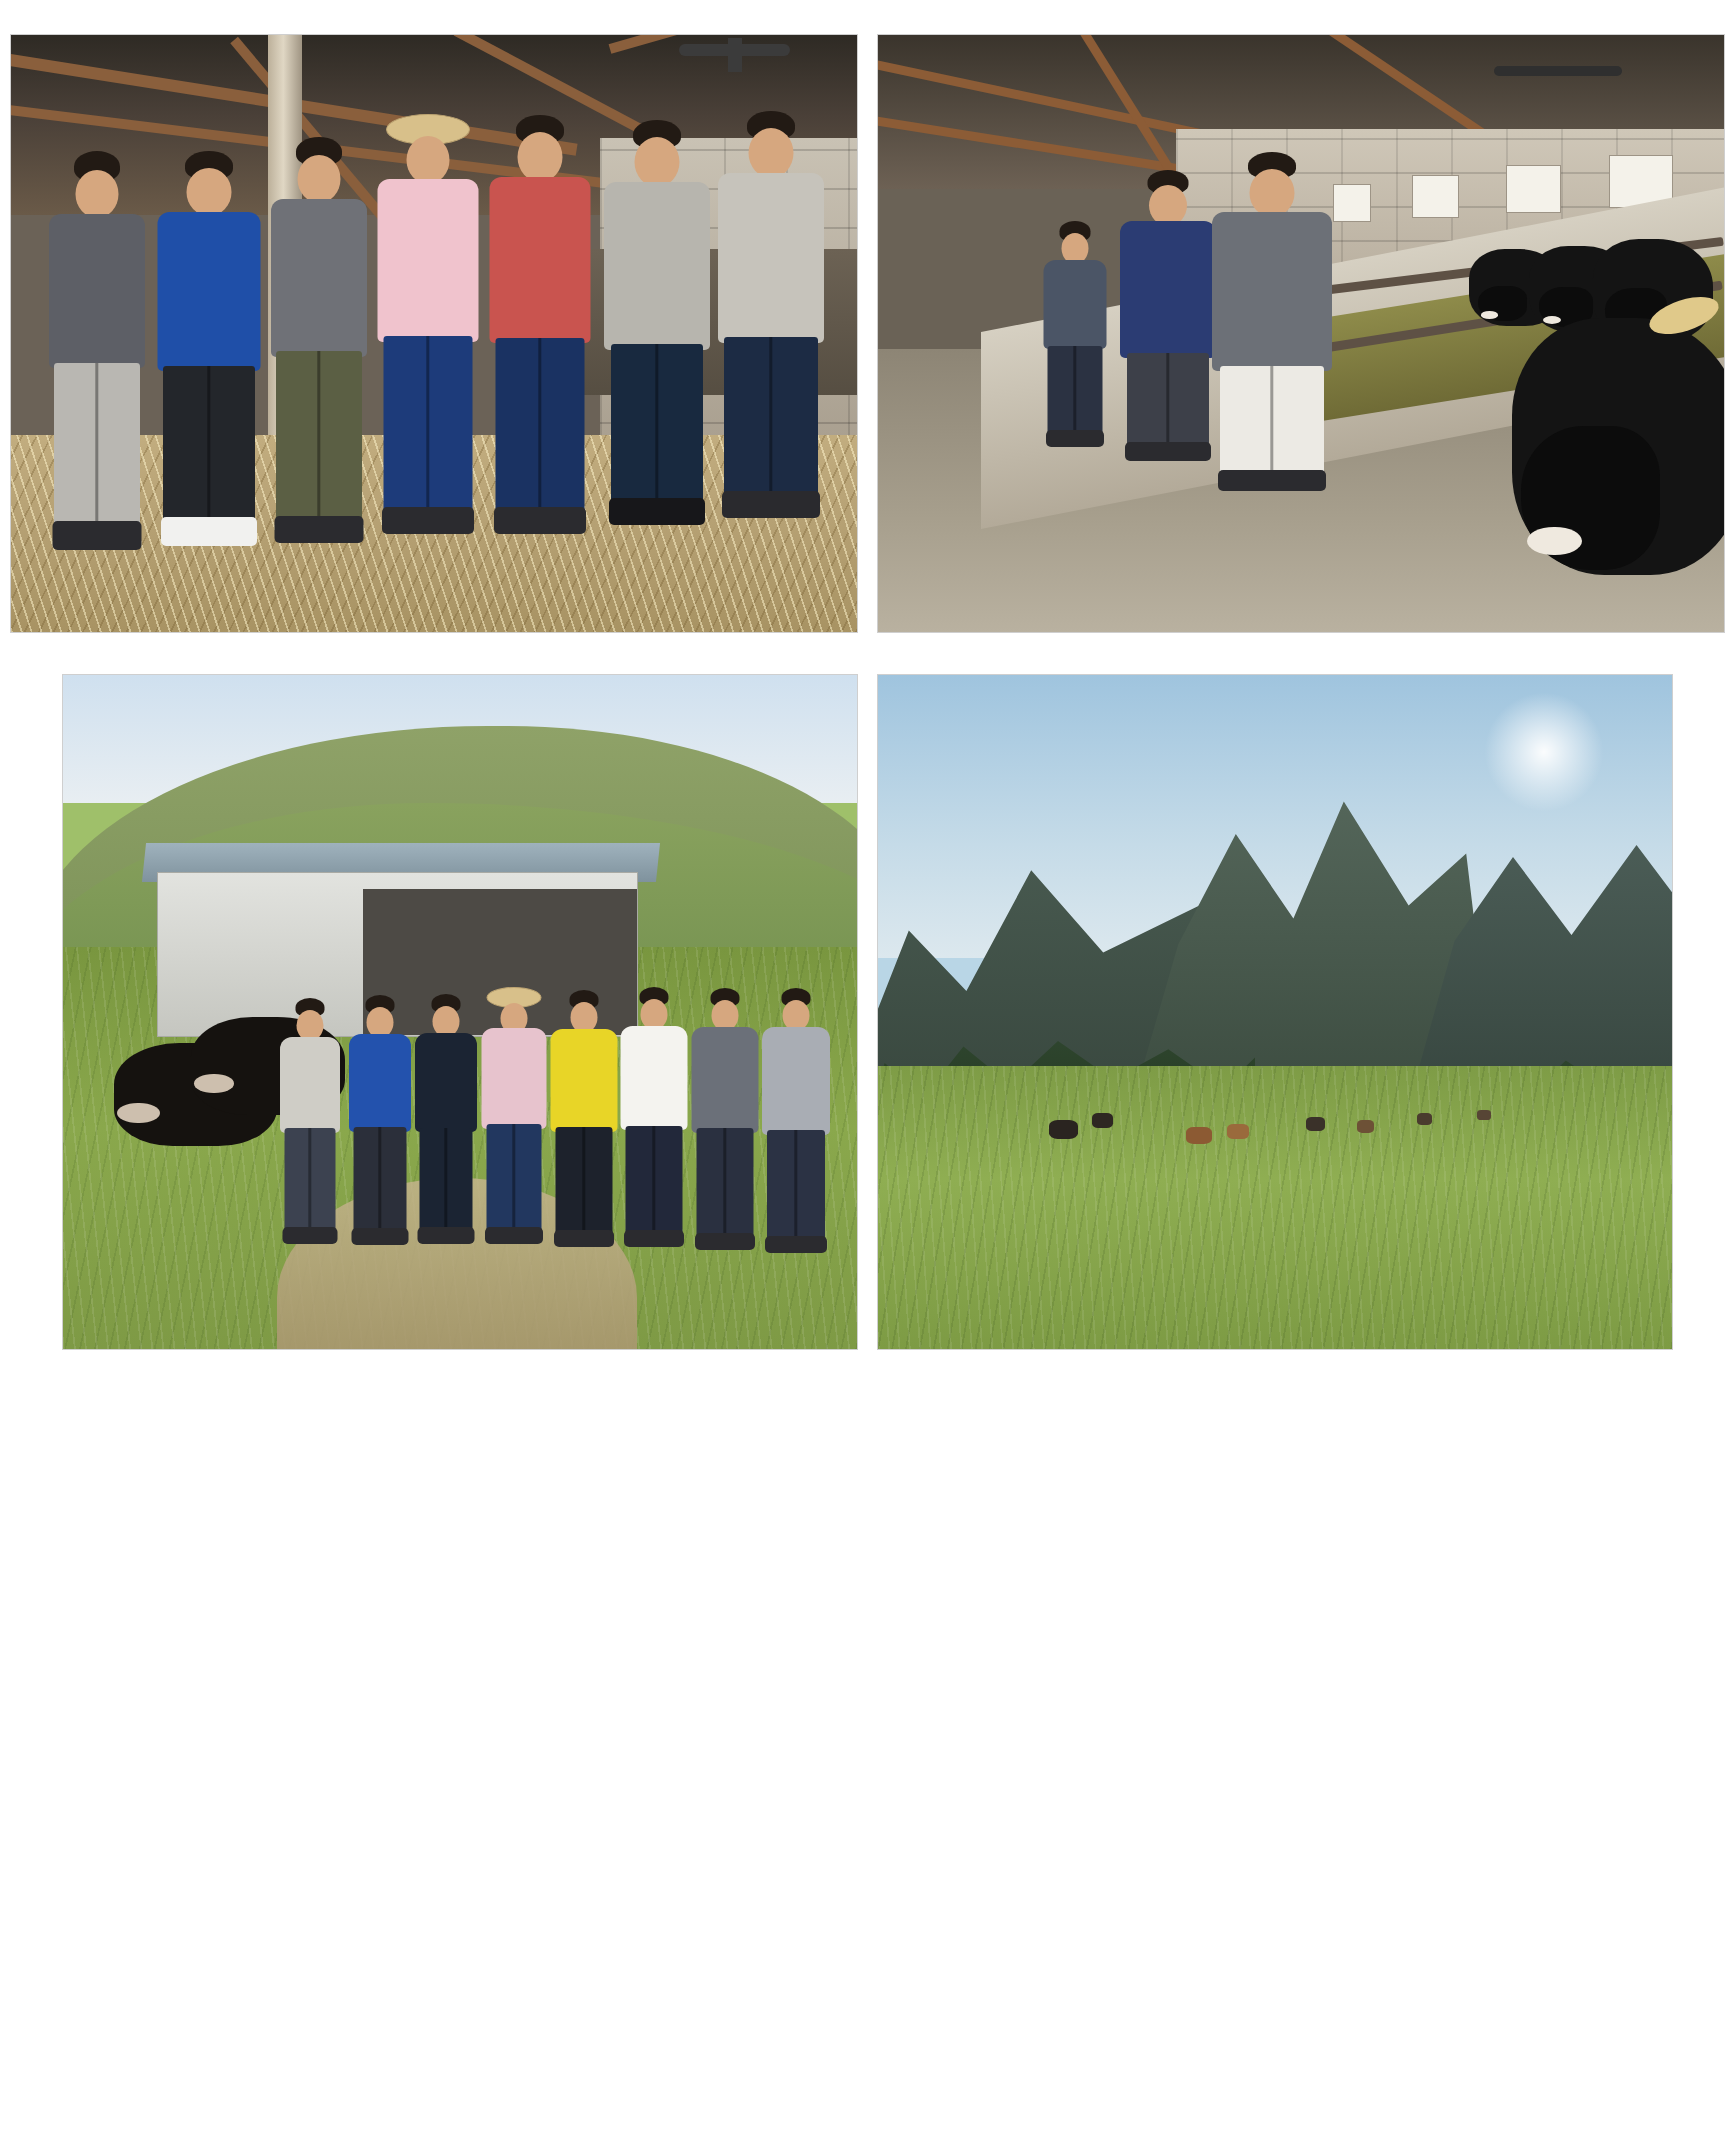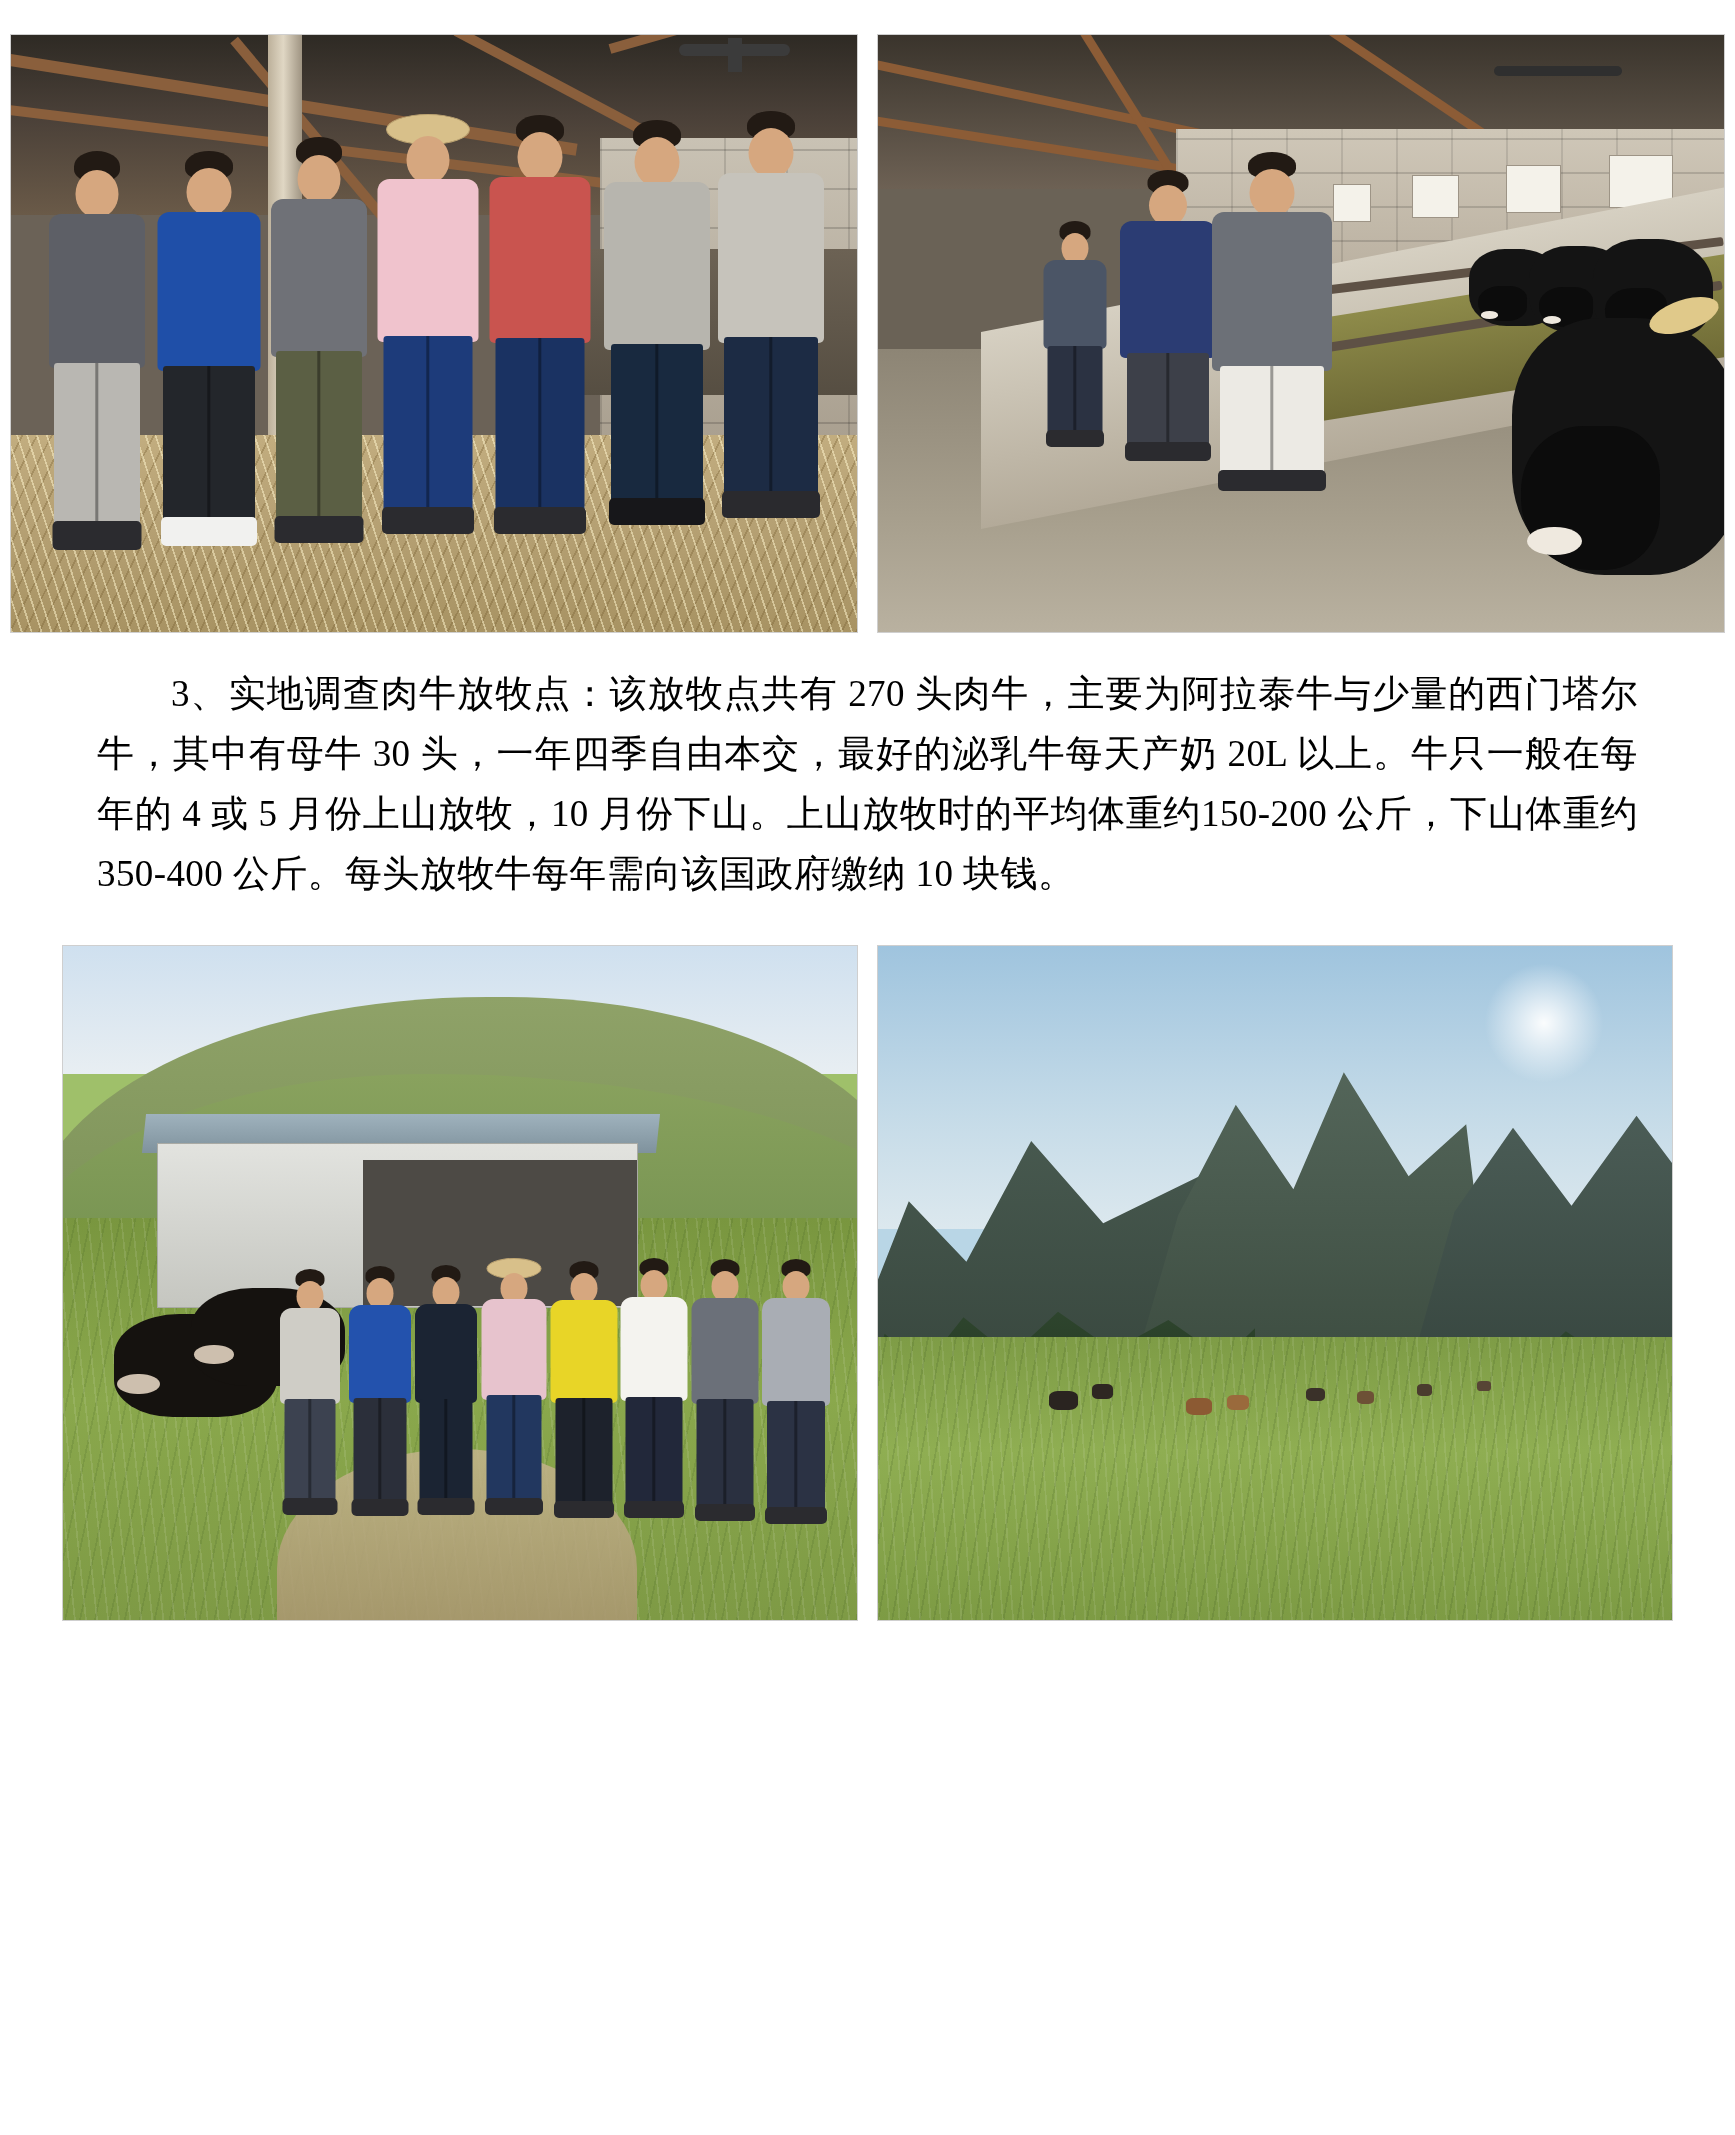--- a/index.html
+++ b/index.html
@@ -413,23 +413,20 @@
         <div class="head" style="top:17px;width:45px; height:48px;"></div>
         <div class="torso" style="top:60px;width:120px;height:159px; background:#6c7077;"></div>
         <div class="legs" style="top:214px;width:104px;height:110px; background:#eceae4;"></div>
         <div class="legsplit" style="top:214px;height:110px;"></div>
         <div class="shoes" style="top:318px;width:108px;height:20.5px;"></div>
       </div>
     </div>
   </div>
 
 
-  <div class="para" style="margin-top: 31px;">
-    <span class="indent"></span><span>3、实地调查肉牛放牧点：该放牧点共有 270 头肉牛，主要为阿拉泰牛与少量的西门塔尔牛，其中有母牛 30 头，一年四季自由本交，最好的泌乳牛每天产奶 20L 以上。牛只一般在每年的 4 或 5 月份上山放牧，10 月份下山。上山放牧时的平均体重约150-200 公斤，下山体重约 350-400 公斤。每头放牧牛每年需向该国政府缴纳 10 块钱。</span>
-  </div>
 
   <div class="figure-row" style="margin-top: 41px;">
 
     <div class="photo ph3">
       <div class="sky"></div>
       <div class="hill-far"></div>
       <div class="hill-mid"></div>
       <div class="meadow"></div>
       <div class="meadow-tex"></div>
       <div class="path"></div>

